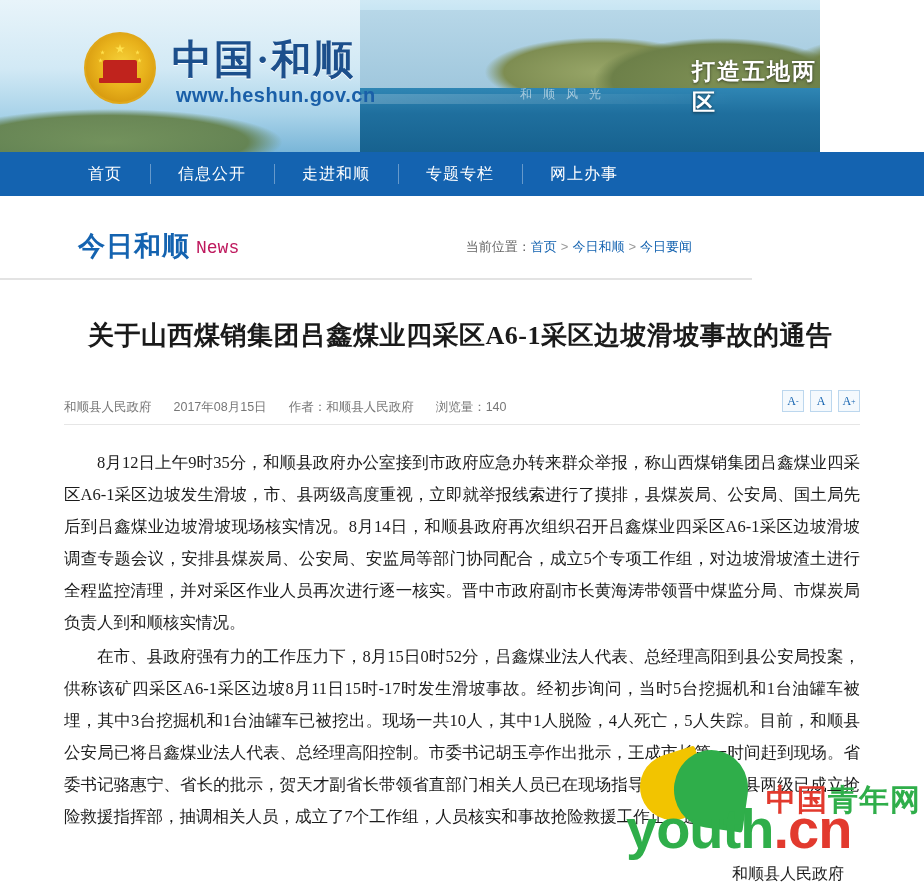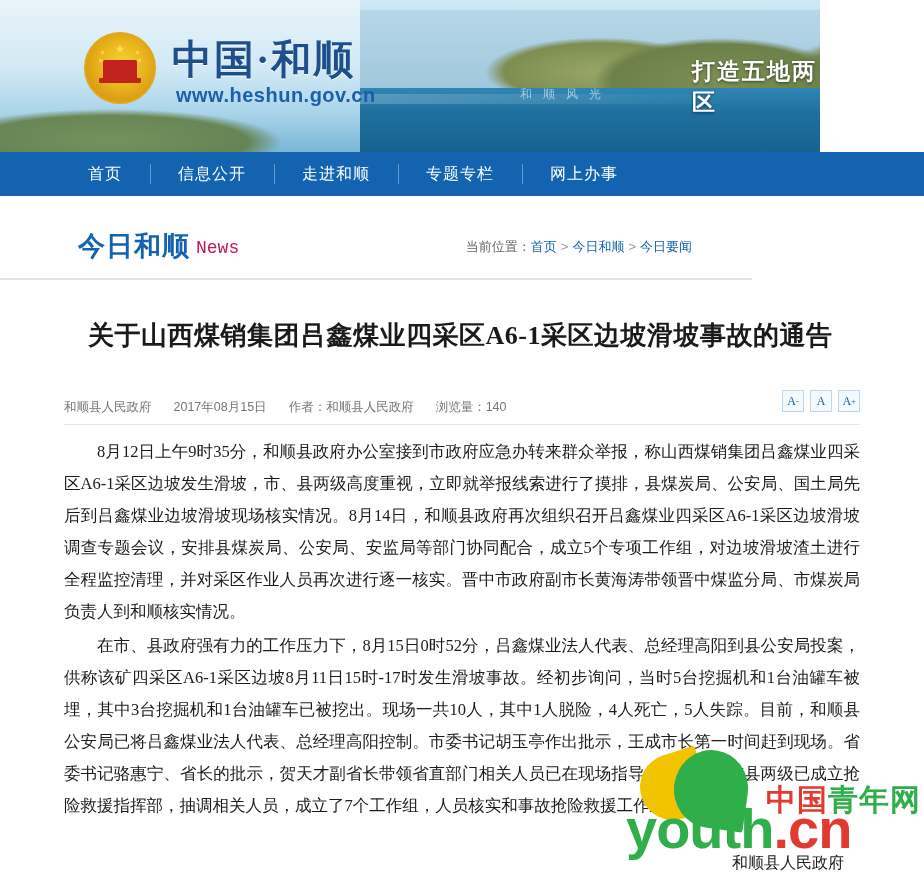--- a/index.html
+++ b/index.html
@@ -205,21 +205,21 @@
     font-size: 12px;
     display: flex; align-items: center; justify-content: center;
     cursor: pointer;
     font-family: "Liberation Serif", serif;
   }
   .fs-btn sup { font-size: 8px; }
   .divider {
     height: 1px; background: #e6e6e6; margin-top: 2px;
   }
   .body-text {
-    margin-top: 11px;
+    margin-top: 22px;
     font-family: "Liberation Serif", serif;
     font-size: 16.5px;
     line-height: 32px;
     color: #1b1b1b;
     text-align: justify;
   }
   .body-text p { margin: 0 0 2px 0; text-indent: 2em; }
   .sign {
     margin-top: 26px;
     text-align: right;

